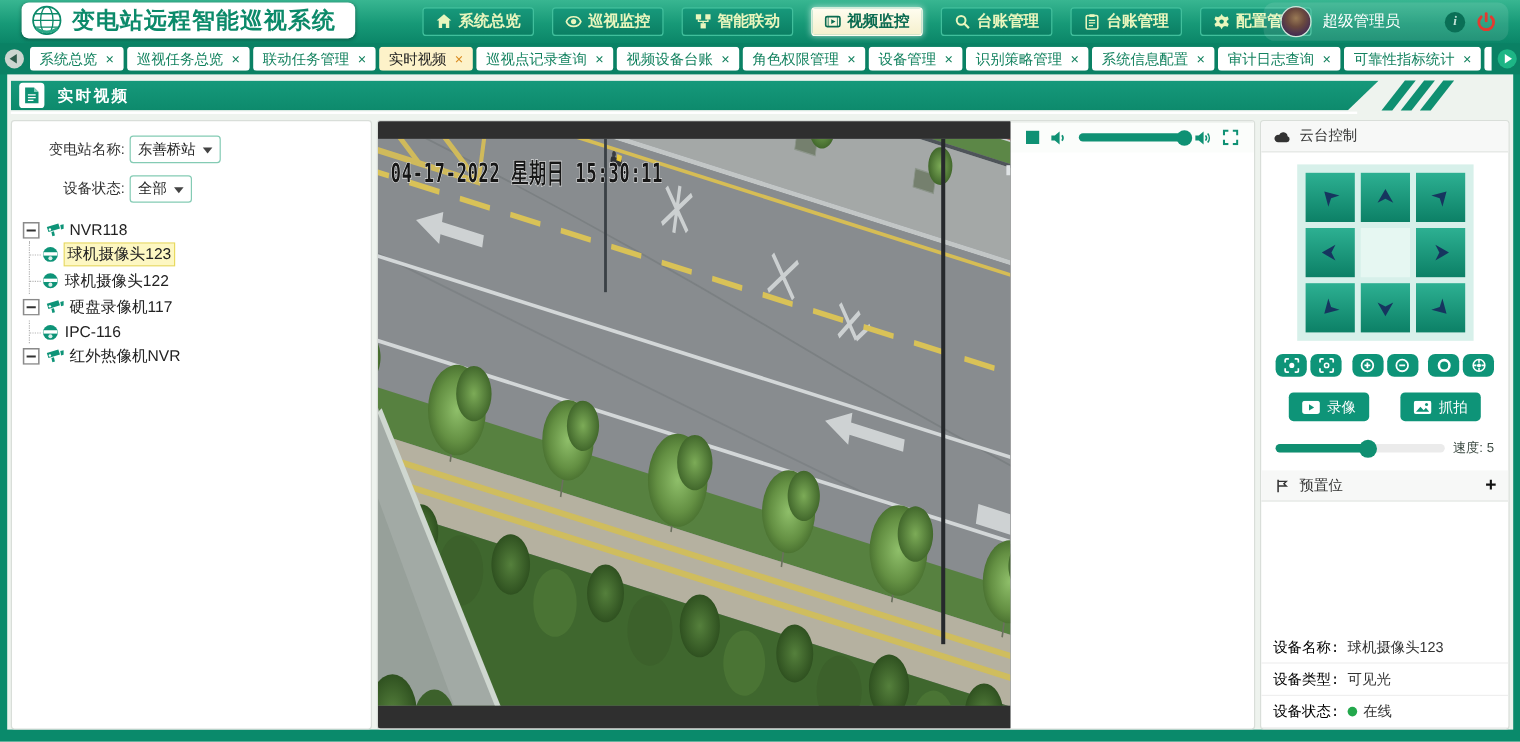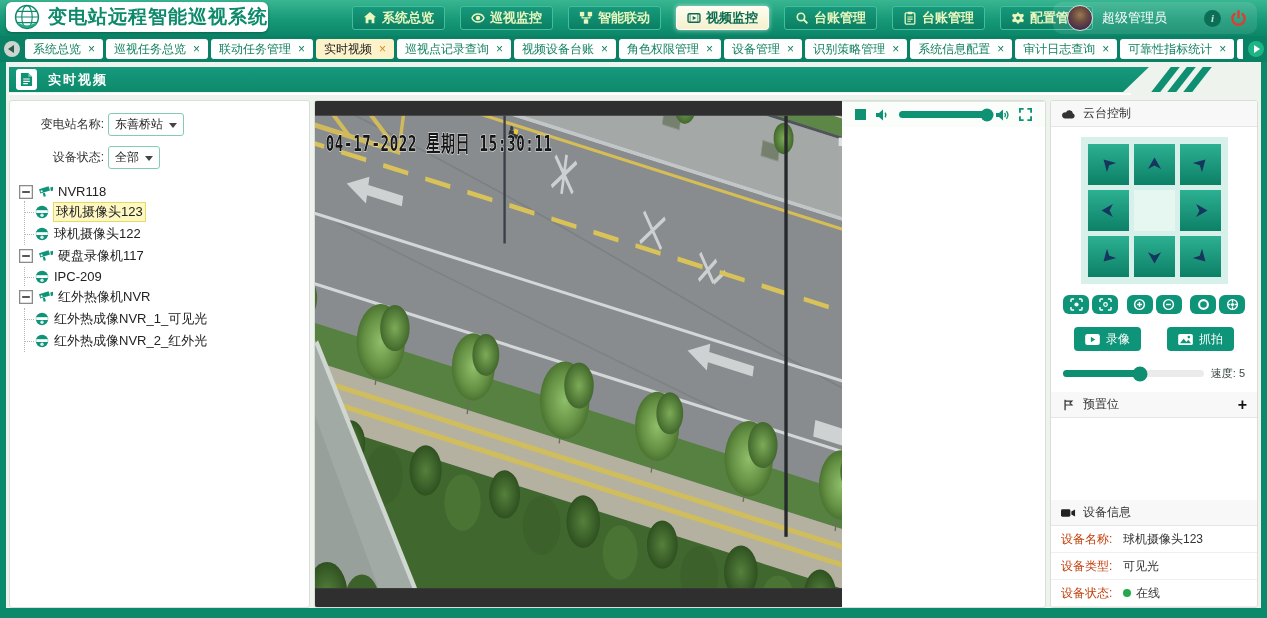--- a/index.html
+++ b/index.html
@@ -3,22 +3,22 @@
 <meta charset="utf-8">
 <style>
   html,body{margin:0;padding:0;}
   body{width:1267px;height:618px;position:relative;overflow:hidden;background:#0a8a6b;
        font-family:"Liberation Sans","DejaVu Sans",sans-serif;}
   .icon svg{display:block;}
 
   
   .header{position:absolute;top:0;left:0;right:0;height:36px;
           background:linear-gradient(180deg,#38b691 0%,#179977 55%,#0b8668 100%);}
-  .logo-box{position:absolute;left:6px;top:2px;height:30px;background:#fff;border-radius:6px;
-            display:flex;align-items:center;gap:8px;padding:0 0 0 8px;box-shadow:0 1px 3px rgba(0,0,0,.3);}
+  .logo-box{position:absolute;left:18px;top:2px;height:30px;background:#fff;border-radius:6px;
+            display:flex;align-items:center;gap:8px;padding:0 16px 0 8px;box-shadow:0 1px 3px rgba(0,0,0,.3);}
   .logo-title{font-size:19px;font-weight:bold;color:#0c8a6a;letter-spacing:1px;white-space:nowrap;}
   .nav{position:absolute;left:352px;top:6px;display:flex;gap:15px;}
   .nav-btn{height:24px;display:flex;align-items:center;gap:5px;padding:0 10px;cursor:pointer;
            background:linear-gradient(180deg,#17997b,#0b7f63);border:1px solid #41bf9c;border-radius:3px;
            color:#e9f6bd;font-size:13px;font-weight:bold;white-space:nowrap;}
   .nav-btn .icon svg{width:14px;height:14px;}
   .nav-btn.active{background:linear-gradient(180deg,#fffdf0,#f5f0cd);color:#0a6b50;border-color:#fffef2;
                   box-shadow:0 0 5px rgba(255,255,255,.65);}
   .user{position:absolute;right:10px;top:2px;height:32px;display:flex;align-items:center;gap:9px;
         padding:0 10px 0 14px;background:rgba(255,255,255,.10);border-radius:9px;}
@@ -116,21 +116,21 @@
   .rec-btn svg{width:15px;height:11px;}
   .speed-row{display:flex;align-items:center;gap:7px;padding:0 12px;margin:15px 0 11px;flex:none;}
   .speed-track{flex:1;height:7px;border-radius:4px;background:#ebebeb;position:relative;cursor:pointer;}
   .speed-fill{position:absolute;left:0;top:0;bottom:0;border-radius:4px;background:#0f8f71;}
   .speed-thumb{position:absolute;top:50%;transform:translate(-50%,-50%);width:15px;height:15px;border-radius:50%;background:#0f8f71;}
   .speed-label{font-size:11px;color:#3c4a42;white-space:nowrap;}
   .plus{margin-left:auto;font-size:16px;font-weight:bold;color:#111;cursor:pointer;line-height:1;}
   .preset-body{flex:1;}
   .info-row{display:flex;align-items:center;padding:0 10px;height:26px;border-bottom:1px solid #efefef;
             font-size:12px;flex:none;}
-  .info-label{color:#c2410c;width:62px;white-space:nowrap;}
+  .info-label{color:#000000;width:62px;white-space:nowrap;font-family:Liberation Mono, monospace;}
   .info-value{color:#333;display:flex;align-items:center;}
   .dot{width:8px;height:8px;border-radius:50%;background:#23a84c;margin-right:5px;}
 </style>
 </head>
 <body>
 
 <div class="header">
   <div class="logo-box">
     <span class="icon">
       <svg width="26" height="26" viewBox="0 0 28 28">
@@ -374,61 +374,39 @@
           </div>
           <div class="tree-children">
             <div class="tree-child">
               <span class="icon">
                 <svg viewBox="0 0 14 14">
                   <circle cx="7" cy="7" r="6.2" fill="currentColor"></circle>
                   <rect x="1.2" y="5.2" width="11.6" height="2.8" fill="#fff"></rect>
                   <circle cx="7" cy="10.2" r="1.7" fill="#fff" opacity=".85"></circle>
                 </svg>
               </span>
-              <span class="label">IPC-209</span>
+              <span class="label">IPC-116</span>
             </div>
           </div>
           <div class="tree-parent">
             <span class="icon expander">
               <svg viewBox="0 0 11 11">
                 <rect x="0.5" y="0.5" width="10" height="10" fill="#fff" stroke="#8a8a8a"></rect>
                 <path d="M2.5 5.5 H8.5" stroke="#333" stroke-width="1.3"></path>
               </svg>
             </span>
             <span class="icon">
               <svg viewBox="0 0 16 14">
                 <path d="M1 4.2 L10.6 1.2 L12 5.4 L2.4 8.4 Z" fill="currentColor"></path>
                 <rect x="5.2" y="8" width="2.2" height="3.6" fill="currentColor" transform="rotate(-14 6.3 9.8)"></rect>
                 <path d="M12.2 2.6 L15 1.8 V5.6 L12.9 6.2 Z" fill="currentColor"></path>
                 <circle cx="3.6" cy="6.3" r="1" fill="#fff"></circle>
               </svg>
             </span>
             <span class="label">红外热像机NVR</span>
-          </div>
-          <div class="tree-children">
-            <div class="tree-child">
-              <span class="icon">
-                <svg viewBox="0 0 14 14">
-                  <circle cx="7" cy="7" r="6.2" fill="currentColor"></circle>
-                  <rect x="1.2" y="5.2" width="11.6" height="2.8" fill="#fff"></rect>
-                  <circle cx="7" cy="10.2" r="1.7" fill="#fff" opacity=".85"></circle>
-                </svg>
-              </span>
-              <span class="label">红外热成像NVR_1_可见光</span>
-            </div>
-            <div class="tree-child">
-              <span class="icon">
-                <svg viewBox="0 0 14 14">
-                  <circle cx="7" cy="7" r="6.2" fill="currentColor"></circle>
-                  <rect x="1.2" y="5.2" width="11.6" height="2.8" fill="#fff"></rect>
-                  <circle cx="7" cy="10.2" r="1.7" fill="#fff" opacity=".85"></circle>
-                </svg>
-              </span>
-              <span class="label">红外热成像NVR_2_红外光</span>
-            </div>
           </div>
         </div>
     </div>
 
     <div class="card video-card">
       <div class="video-stage">
         <svg class="scene" viewBox="0 0 786 483" preserveAspectRatio="none">
           <defs>
             <radialGradient id="gT1">
                 <stop offset="0%" stop-color="#8fbf6a"></stop>
@@ -784,29 +762,20 @@
         <span class="icon">
           <svg viewBox="0 0 14 14" width="12" height="12">
               <path d="M3 1 V13" stroke="#333" stroke-width="1.5" fill="none"></path>
               <path d="M3 2.5 H11 L8.6 4.8 L11 7 H3" stroke="#333" stroke-width="1.3" fill="none"></path>
             </svg>
         </span>
         <span>预置位</span>
         <span class="plus">+</span>
       </div>
       <div class="preset-body"></div>
-      <div class="section-header">
-        <span class="icon">
-          <svg viewBox="0 0 16 10">
-              <rect x="0" y="1" width="10" height="8" rx="1.5" fill="#222"></rect>
-              <path d="M11 3.4 L15 1.3 V8.7 L11 6.6 Z" fill="#222"></path>
-            </svg>
-        </span>
-        <span>设备信息</span>
-      </div>
       <div>
           <div class="info-row">
             <span class="info-label">设备名称:</span>
             <span class="info-value">
               <span class="val">球机摄像头123</span>
             </span>
           </div>
           <div class="info-row">
             <span class="info-label">设备类型:</span>
             <span class="info-value">

